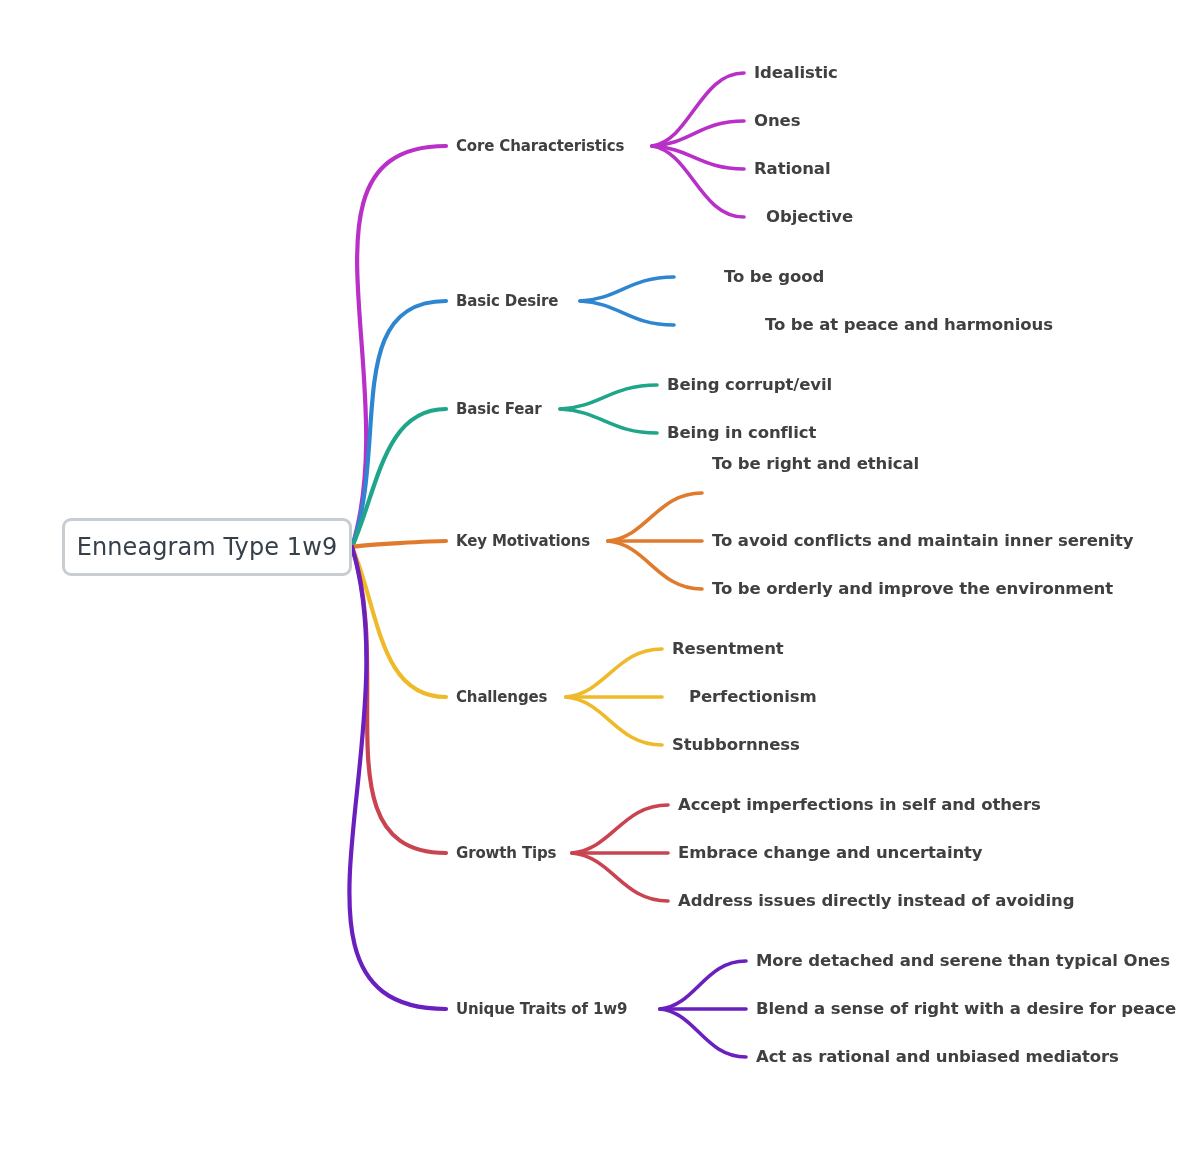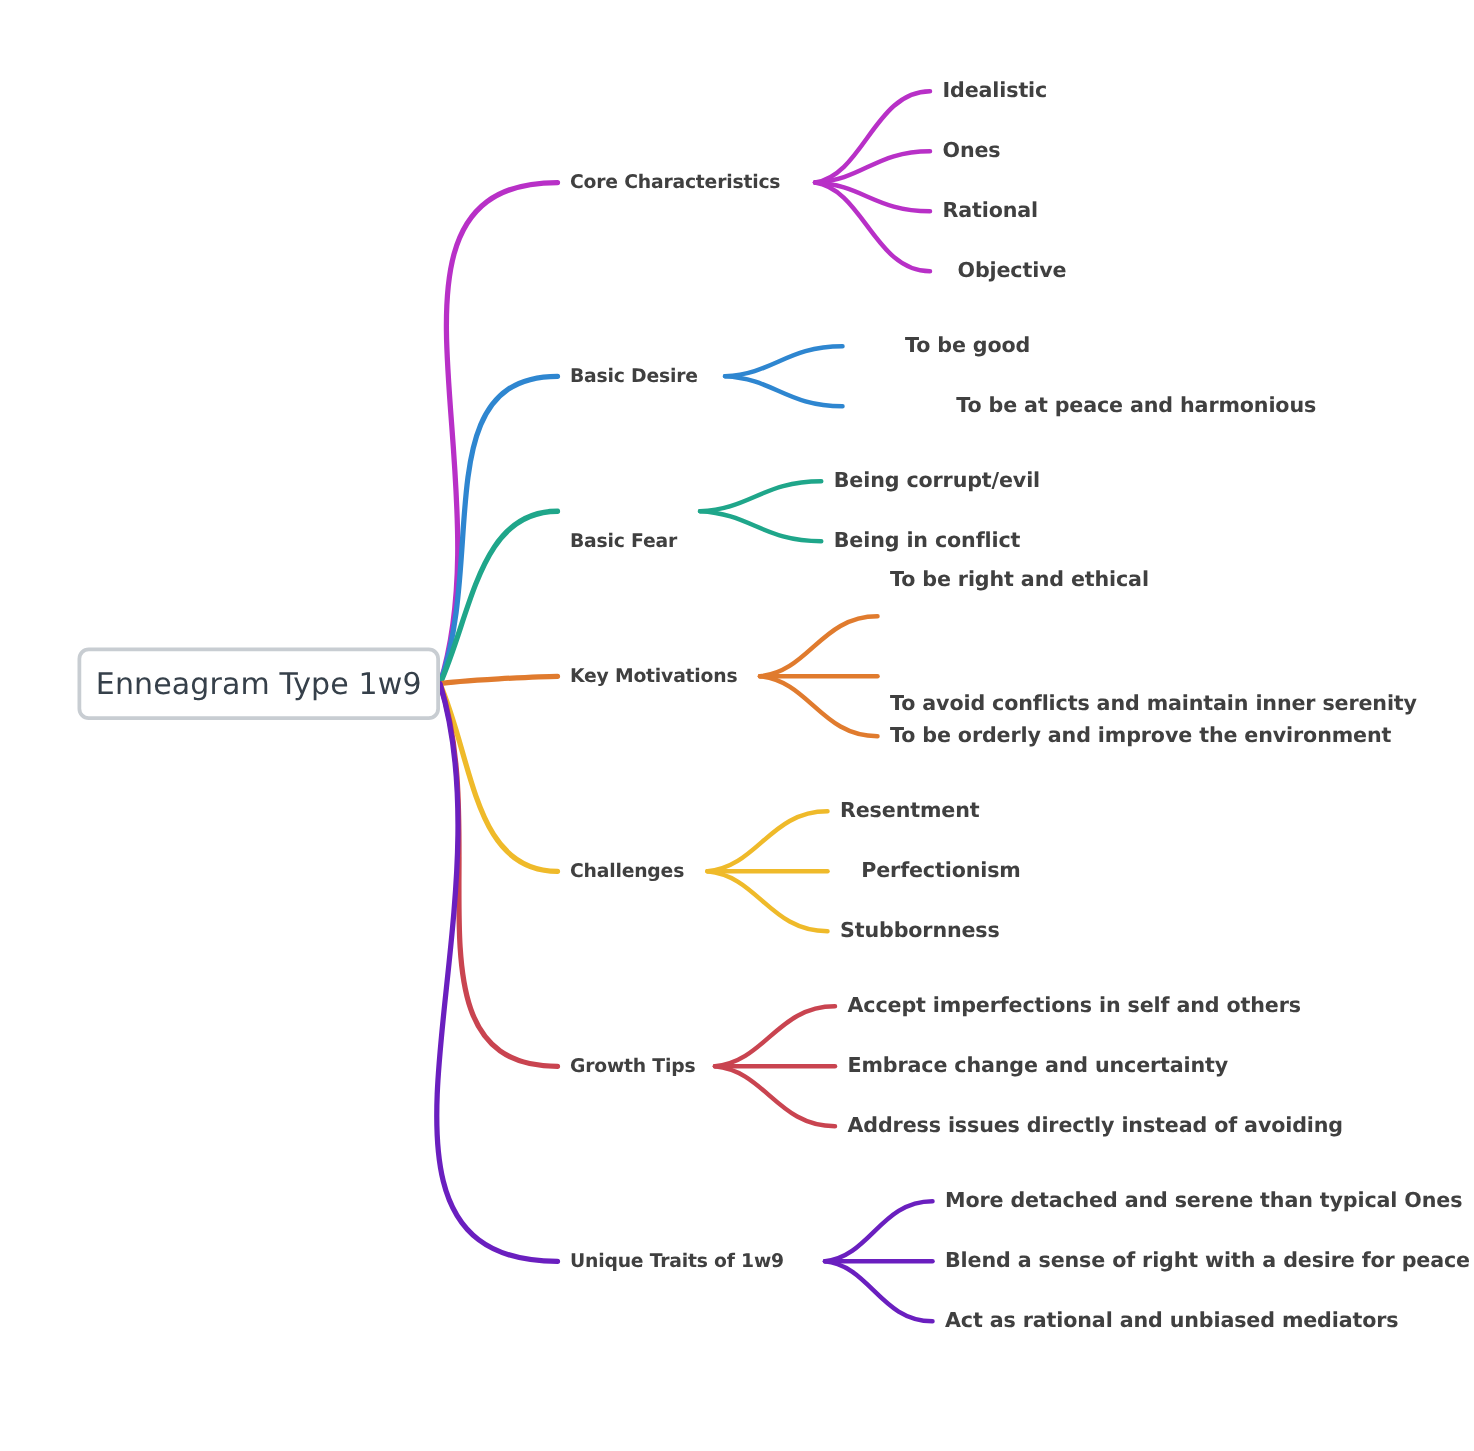--- a/index.html
+++ b/index.html
@@ -100,26 +100,26 @@
 
   <div id="labels">
       <div class="node-label branch-label" style="left: 456px; top: 146px;">Core Characteristics</div>
       <div class="node-label leaf-label" style="left: 754px; top: 73px;">Idealistic</div>
       <div class="node-label leaf-label" style="left: 754px; top: 121px;">Ones</div>
       <div class="node-label leaf-label" style="left: 754px; top: 169px;">Rational</div>
       <div class="node-label leaf-label" style="left: 754px; top: 217px; margin-left: 12px;">Objective</div>
       <div class="node-label branch-label" style="left: 456px; top: 301px;">Basic Desire</div>
       <div class="node-label leaf-label" style="left: 684px; top: 277px; margin-left: 40px;">To be good</div>
       <div class="node-label leaf-label" style="left: 717px; top: 325px; margin-left: 48px;">To be at peace and harmonious</div>
-      <div class="node-label branch-label" style="left: 456px; top: 409px; margin-top: 24px;">Basic Fear</div>
+      <div class="node-label branch-label" style="left: 456px; top: 409px;">Basic Fear</div>
       <div class="node-label leaf-label" style="left: 667px; top: 385px;">Being corrupt/evil</div>
       <div class="node-label leaf-label" style="left: 667px; top: 433px;">Being in conflict</div>
       <div class="node-label branch-label" style="left: 456px; top: 541px;">Key Motivations</div>
       <div class="node-label leaf-label" style="left: 712px; top: 464px;">To be right and ethical</div>
-      <div class="node-label leaf-label" style="left: 712px; top: 563px; text-align: center;">To avoid conflicts and maintain inner serenity</div>
+      <div class="node-label leaf-label" style="left: 712px; top: 541px; text-align: center;">To avoid conflicts and maintain inner serenity</div>
       <div class="node-label leaf-label" style="left: 712px; top: 589px;">To be orderly and improve the environment</div>
       <div class="node-label branch-label" style="left: 456px; top: 697px;">Challenges</div>
       <div class="node-label leaf-label" style="left: 672px; top: 649px;">Resentment</div>
       <div class="node-label leaf-label" style="left: 672px; top: 697px; margin-left: 17px;">Perfectionism</div>
       <div class="node-label leaf-label" style="left: 672px; top: 745px;">Stubbornness</div>
       <div class="node-label branch-label" style="left: 456px; top: 853px;">Growth Tips</div>
       <div class="node-label leaf-label" style="left: 678px; top: 805px;">Accept imperfections in self and others</div>
       <div class="node-label leaf-label" style="left: 678px; top: 853px;">Embrace change and uncertainty</div>
       <div class="node-label leaf-label" style="left: 678px; top: 901px;">Address issues directly instead of avoiding</div>
       <div class="node-label branch-label" style="left: 456px; top: 1009px;">Unique Traits of 1w9</div>

